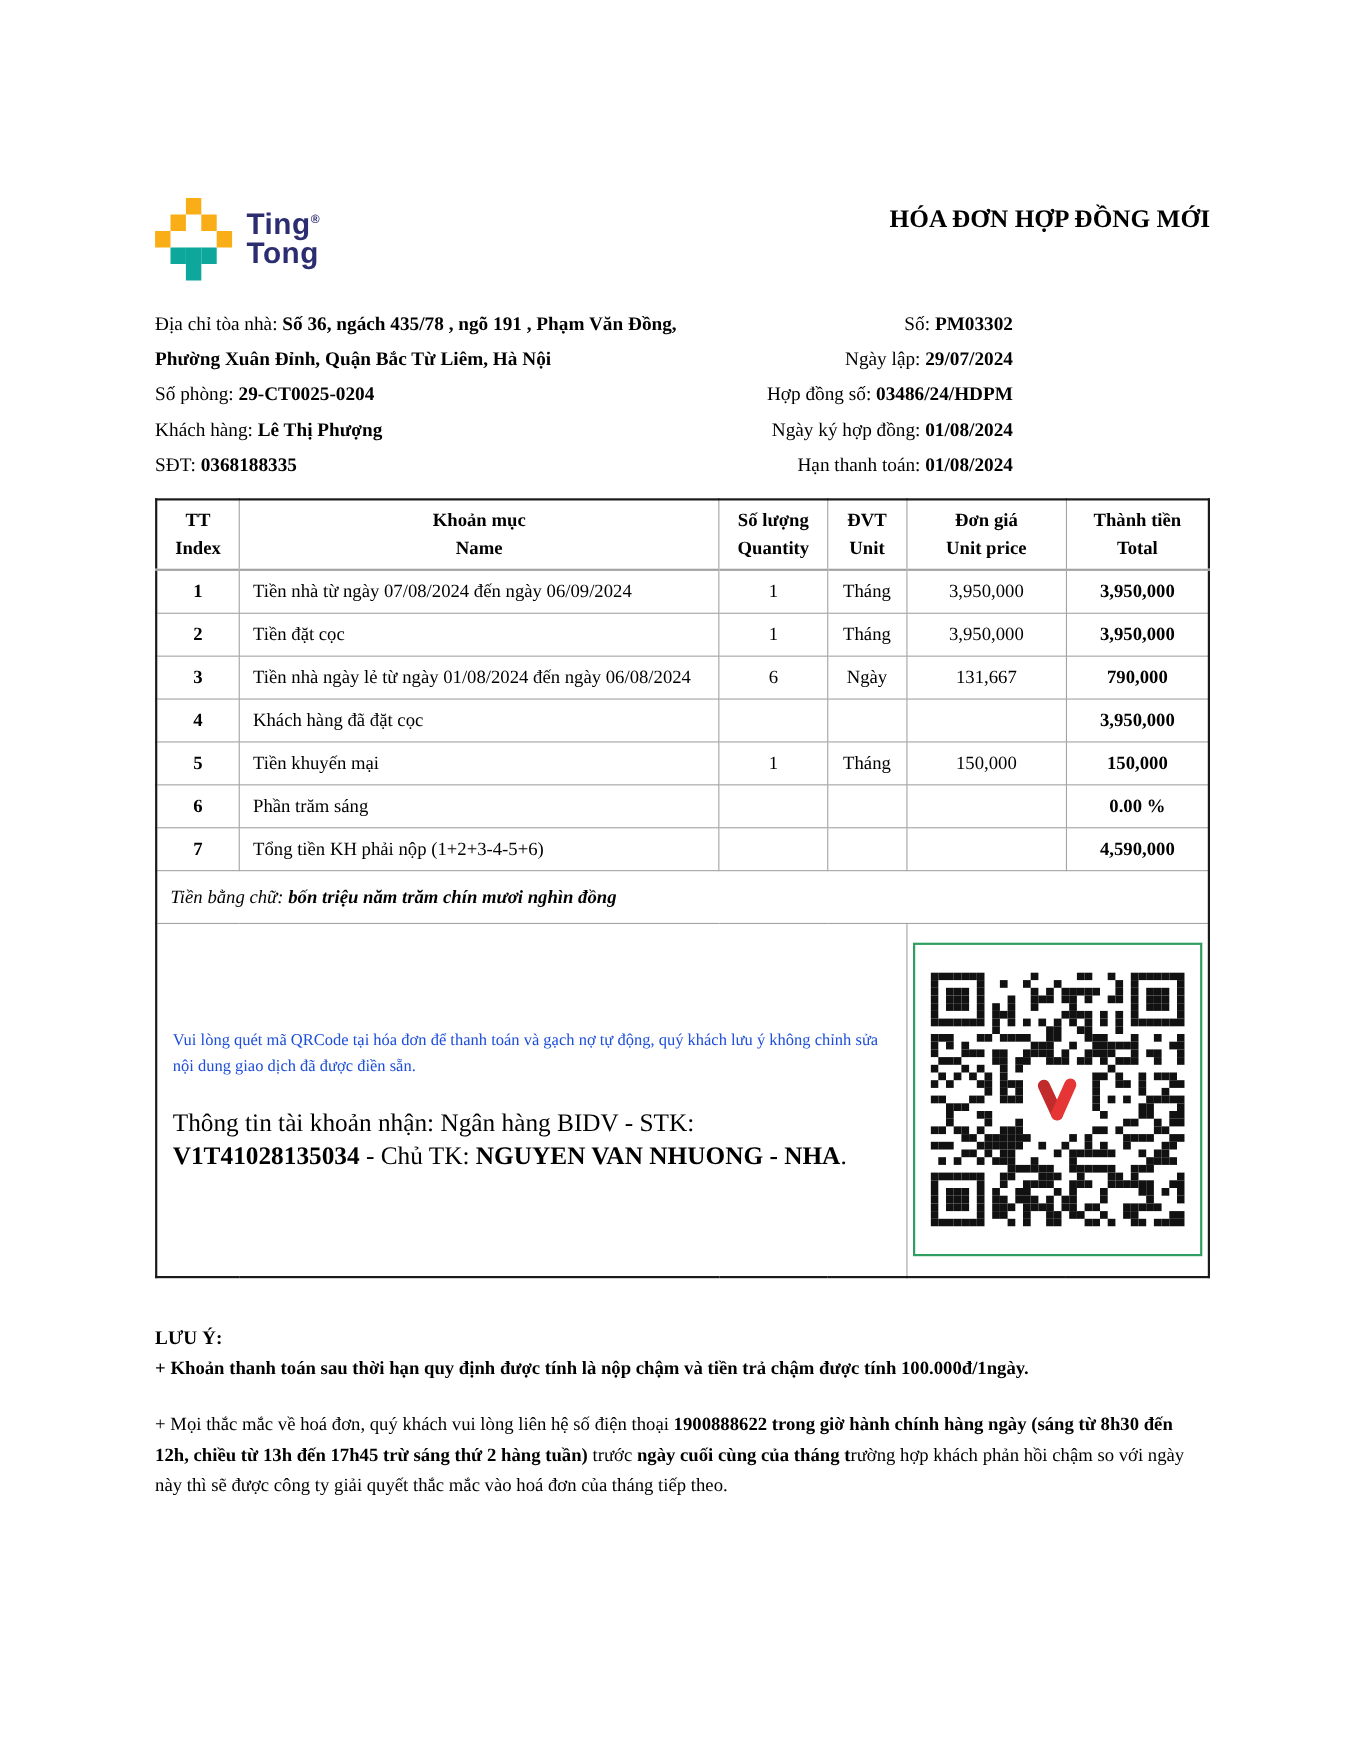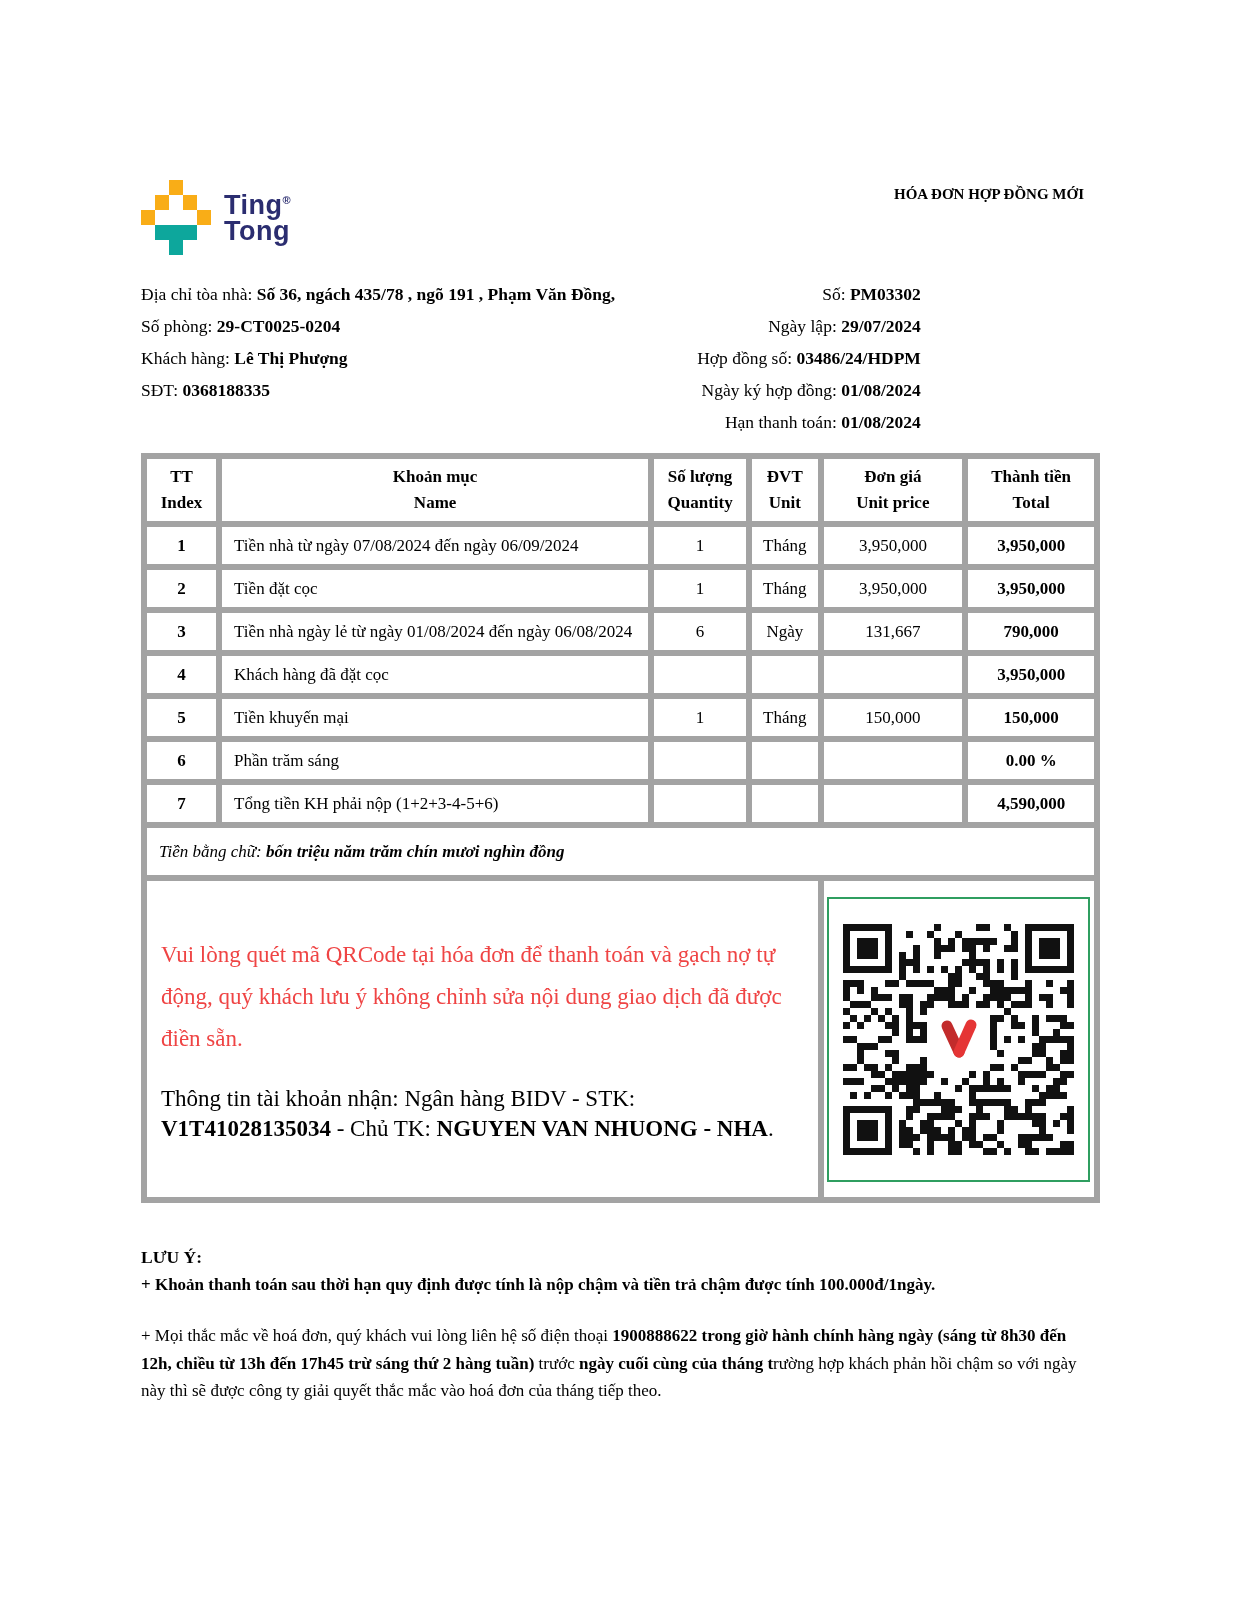--- a/index.html
+++ b/index.html
@@ -22,52 +22,52 @@
   .brand-icon { display: grid; grid-template-columns: repeat(5, 14px); grid-auto-rows: 15px; }
   .brand-icon i { display: block; }
   .brand-icon i.y { background: #f9ad17; }
   .brand-icon i.t { background: #0da79c; }
   .brand-text {
     font-family: "Liberation Sans", "DejaVu Sans", sans-serif;
     font-weight: bold; color: #2b2d70;
     font-size: 27px; line-height: 26px; letter-spacing: 0.5px; margin-top: 7px;
   }
   .reg { font-size: 11px; vertical-align: super; }
-  .title { position: absolute; right: 16px; top: 6px; margin: 0; font-size: 15px; font-weight: bold; white-space: nowrap; }
+  .title { position: absolute; right: 0; top: 6px; margin: 0; font-size: 23px; font-weight: bold; white-space: nowrap; }
 
   
   .info-row { display: flex; justify-content: flex-start; margin-top: 12px; font-size: 17.5px; }
   .info-line { margin: 0; line-height: 32px; }
   .info-left { width: 58%; }
   .info-right { text-align: right; }
   b, th { font-weight: bold; }
 
   
   table.invoice-table {
     width: 100%; margin-top: 15px;
     border-collapse: collapse; font-size: 17px;
     border: 2px solid #1a1a1a;
   }
-  .invoice-table th, .invoice-table td { border: 6px solid #a3a3a3; }
+  .invoice-table th, .invoice-table td { border: 1px solid #a3a3a3; }
   .invoice-table th {
     text-align: center; line-height: 26px; padding: 5px 4px; font-weight: bold;
     border-bottom-width: 2px;
   }
   .invoice-table td { text-align: center; padding: 5px 8px; line-height: 27px; height: 39px; }
   .invoice-table td.cell-name { text-align: left; padding-left: 12px; padding-right: 1px; }
   .invoice-table td.cell-index { font-weight: bold; }
   .invoice-table td.cell-total { font-weight: bold; }
 
   .words-row td { text-align: left; padding: 10px 12px; font-style: italic; height: 48px; }
   .words-value { font-weight: bold; }
 
   
   .qr-row td { height: 322px; vertical-align: middle; }
   td.pay-cell { text-align: left; padding: 10px 22px 10px 14px; }
-  .pay-red { color: #ef4444; margin: 0 0 24px 0; line-height: 42px; font-size: 23px; }
+  .pay-red { color: #1d4ed8; margin: 0 0 24px 0; line-height: 24px; font-size: 15px; }
   .pay-account { margin: 0; line-height: 30px; font-size: 23px; }
   td.qr-cell { text-align: center; padding: 0; }
   .qr-box {
     position: relative; display: inline-block;
     border: 2px solid #2f9e60; background: #fff;
     padding: 25px 14px; vertical-align: middle;
   }
   .qr-svg { display: block; width: 231px; height: 231px; }
   .qr-logo {
     position: absolute; left: 50%; top: 50%; transform: translate(-50%, -50%);
@@ -120,20 +120,21 @@
           <div><span>Ting</span><span class="reg">®</span></div>
           <div>Tong</div>
         </div>
       </div>
       <h1 class="title">HÓA ĐƠN HỢP ĐỒNG MỚI</h1>
     </div>
 
     <div class="info-row">
       <div class="info-left">
         <p class="info-line"><span>Địa chỉ tòa nhà:</span> <b>Số 36, ngách 435/78 , ngõ 191 , Phạm Văn Đồng,</b></p>
+        <p class="info-line"><b>Phường Xuân Đỉnh, Quận Bắc Từ Liêm, Hà Nội</b></p>
         <p class="info-line"><span>Số phòng:</span> <b>29-CT0025-0204</b></p>
         <p class="info-line"><span>Khách hàng:</span> <b>Lê Thị Phượng</b></p>
         <p class="info-line"><span>SĐT:</span> <b>0368188335</b></p>
       </div>
       <div class="info-right">
         <p class="info-line"><span>Số:</span> <b>PM03302</b></p>
         <p class="info-line"><span>Ngày lập:</span> <b>29/07/2024</b></p>
         <p class="info-line"><span>Hợp đồng số:</span> <b>03486/24/HDPM</b></p>
         <p class="info-line"><span>Ngày ký hợp đồng:</span> <b>01/08/2024</b></p>
         <p class="info-line"><span>Hạn thanh toán:</span> <b>01/08/2024</b></p>

